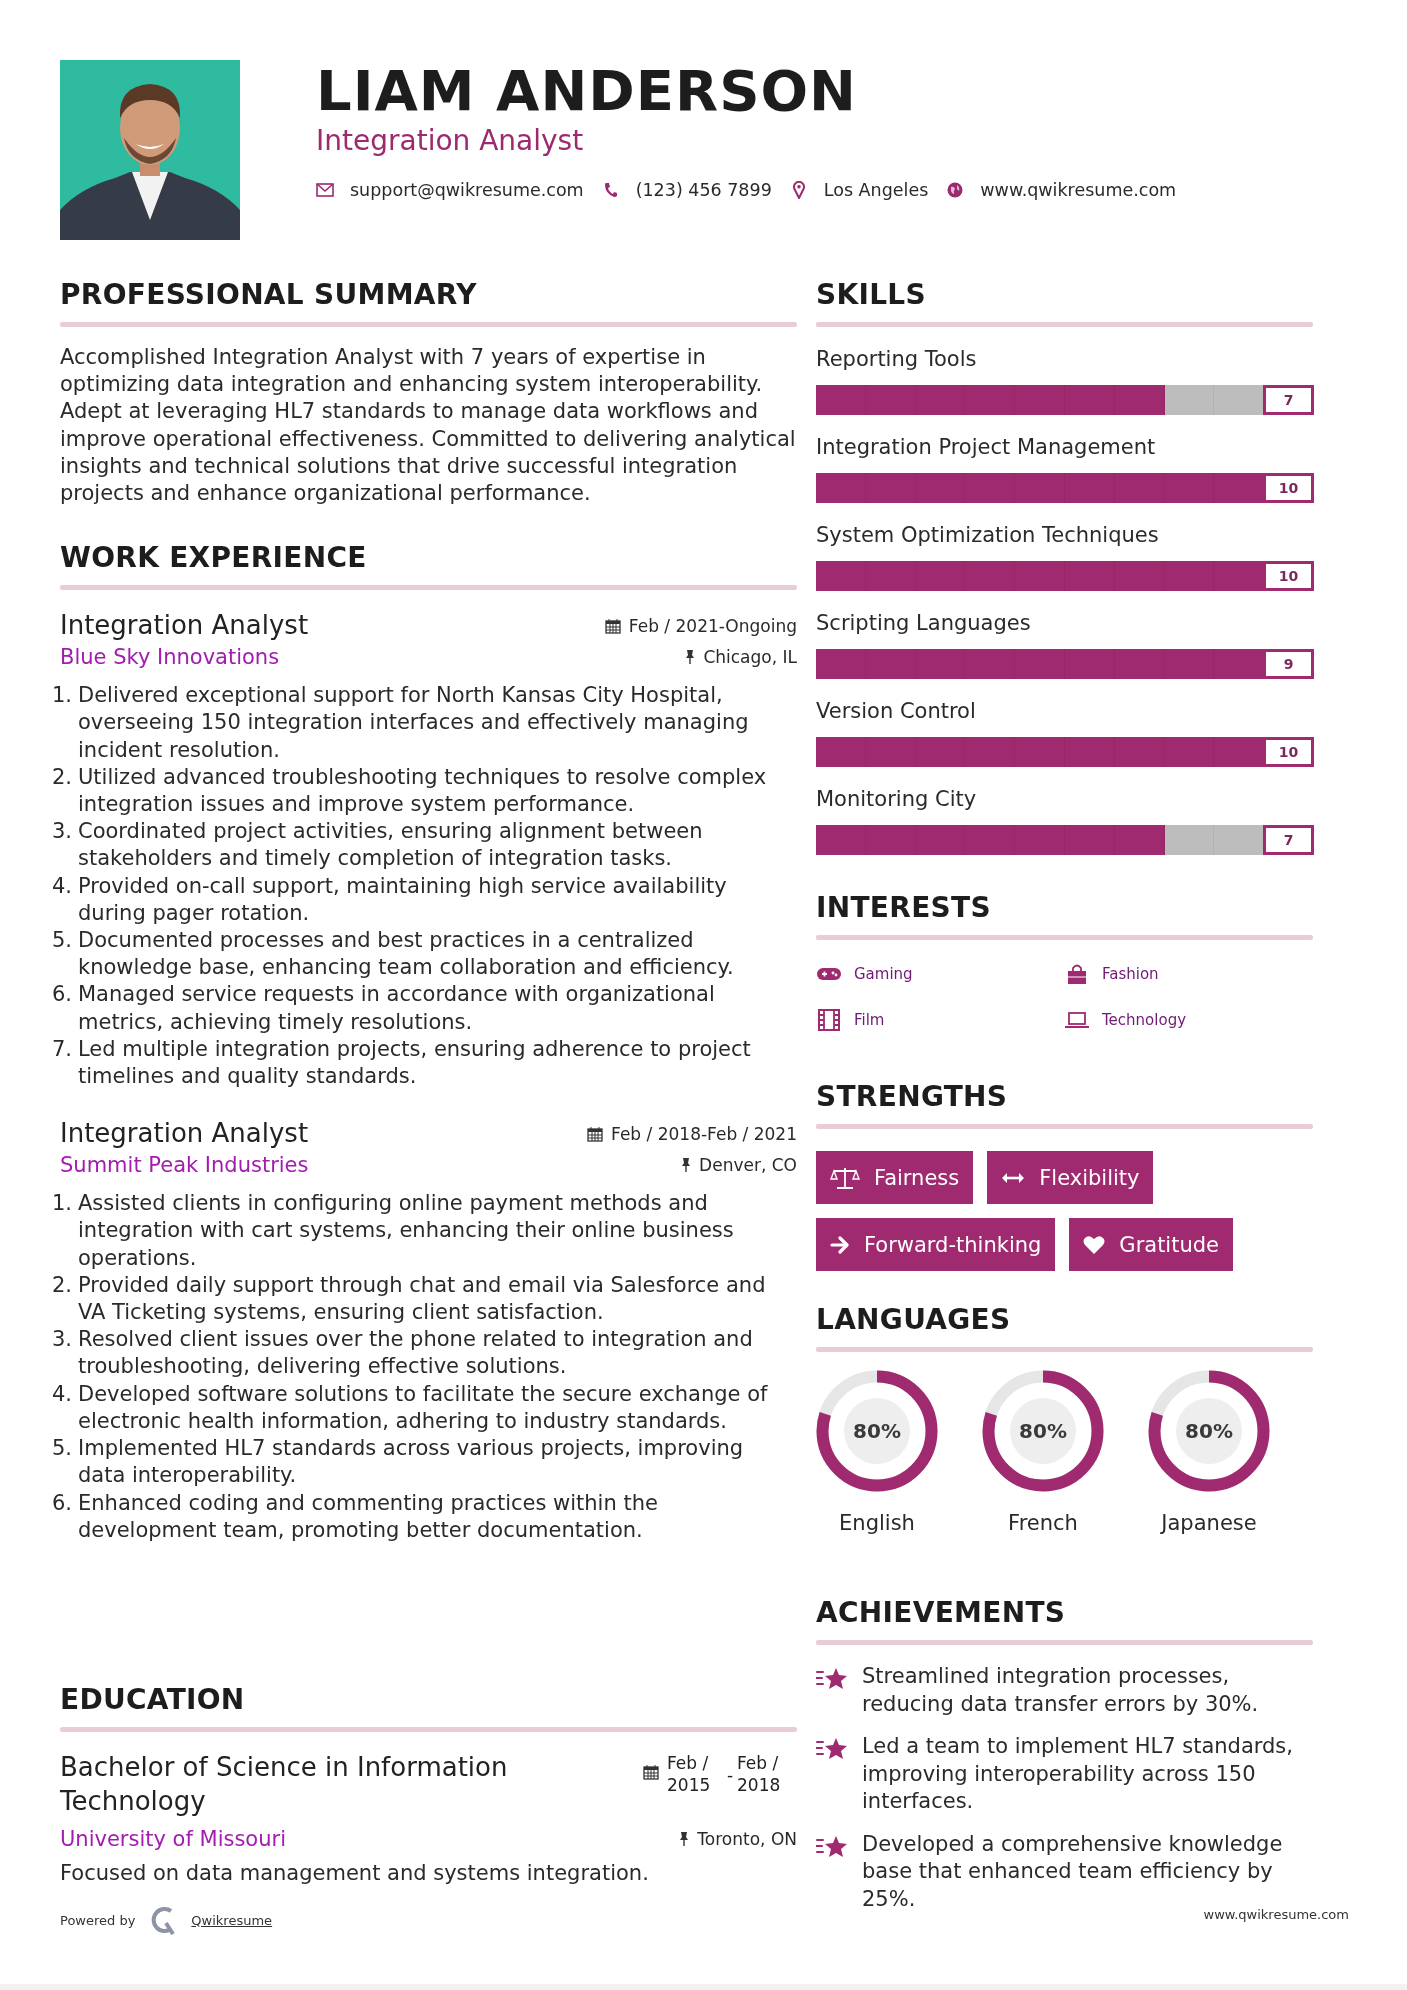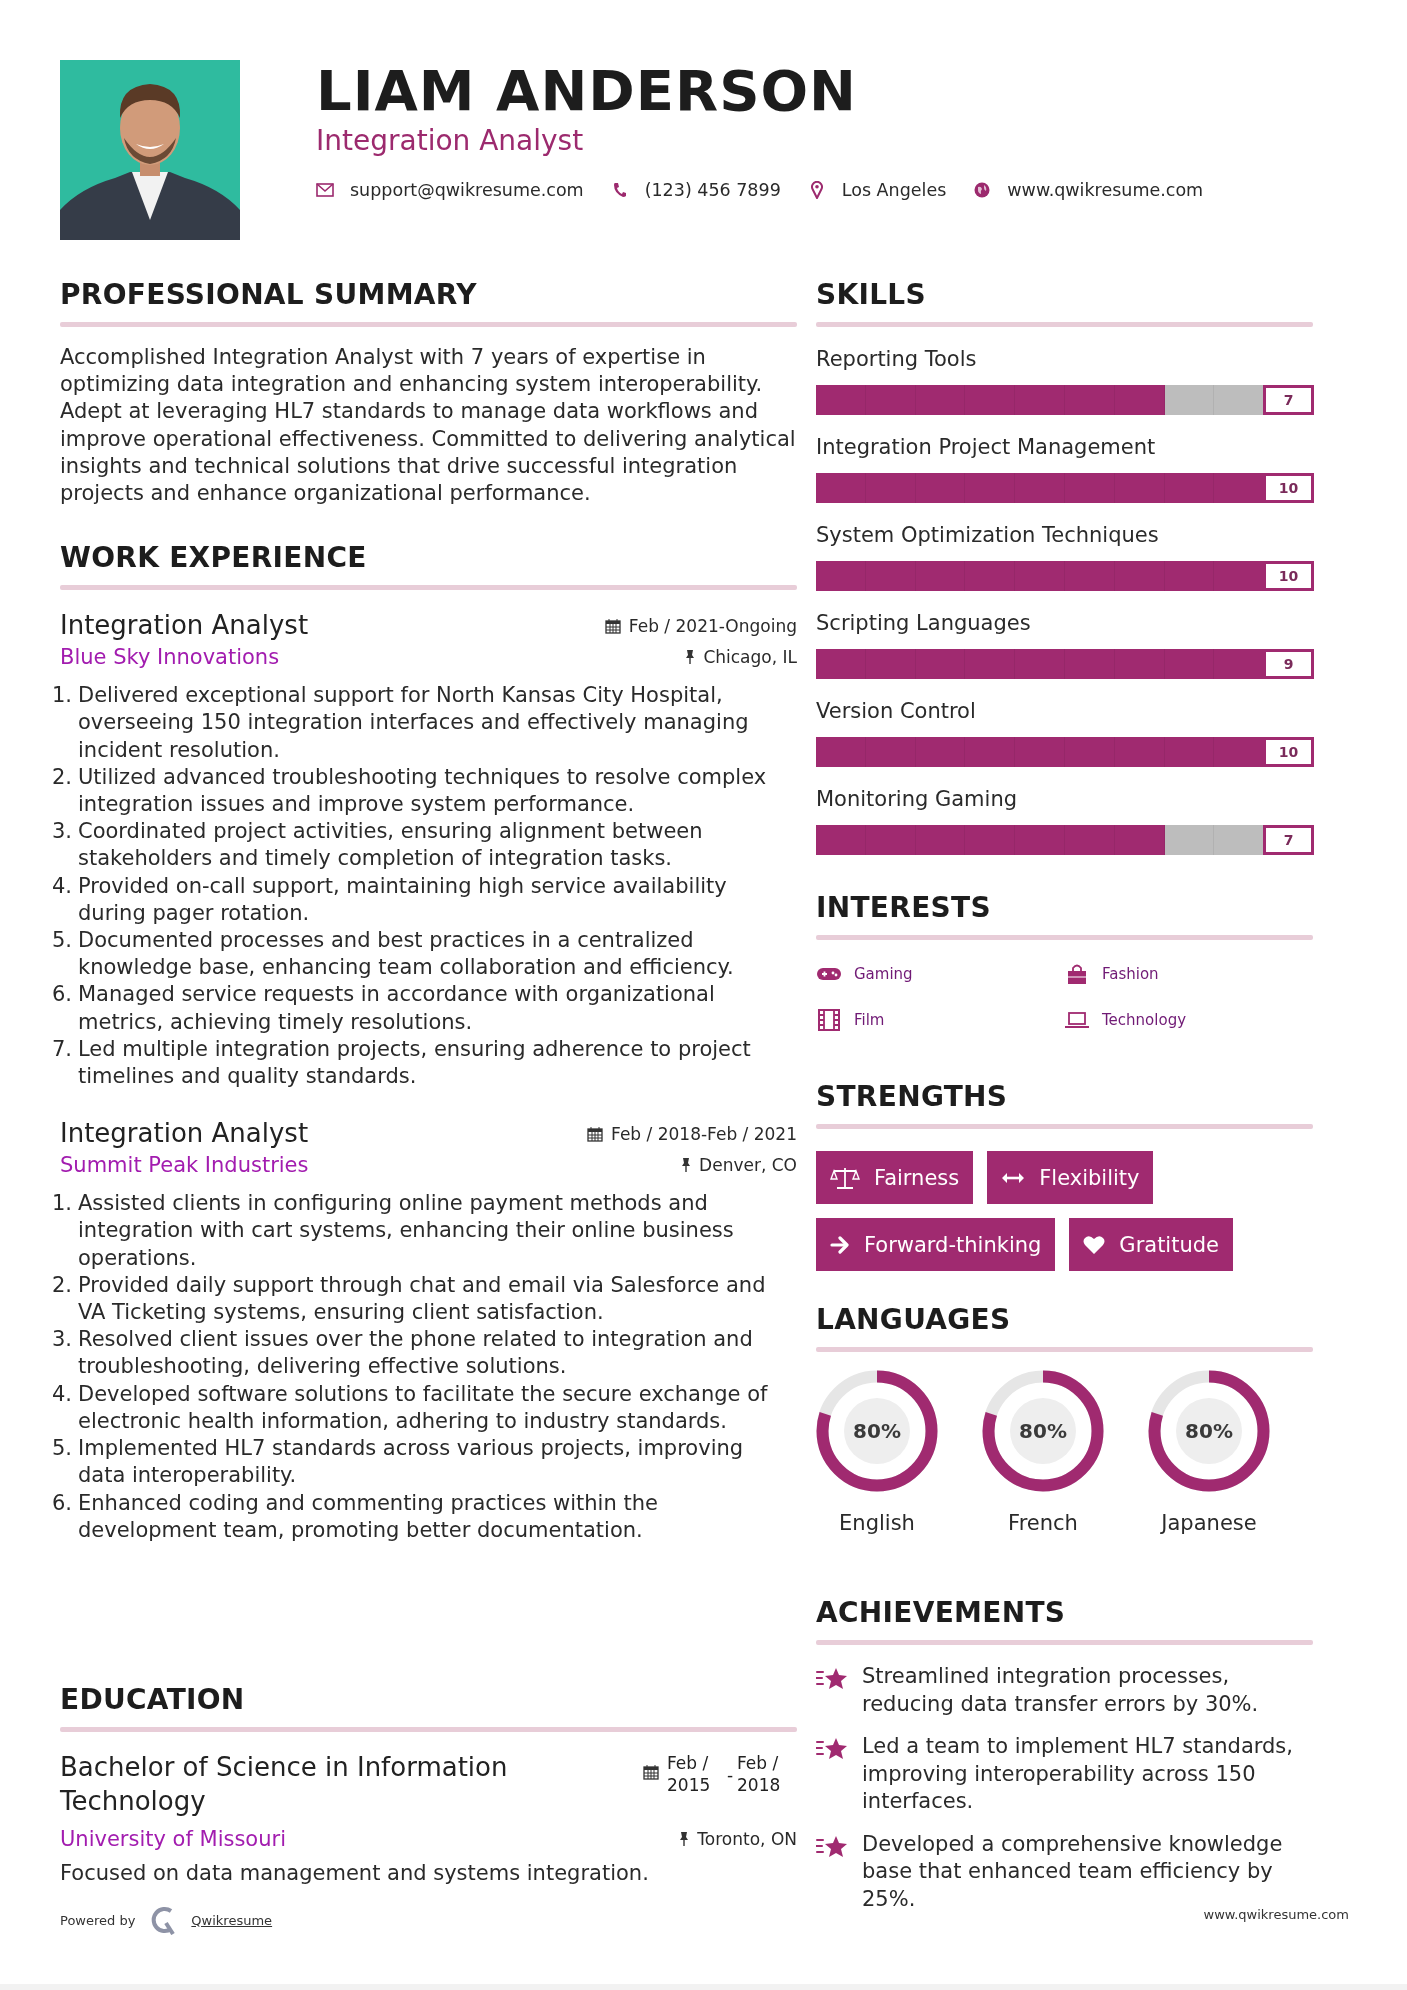--- a/index.html
+++ b/index.html
@@ -6,21 +6,21 @@
   html, body { width: 1407px; height: 1990px; background: #ffffff; overflow: hidden; }
   body { font-family: "DejaVu Sans", sans-serif; color: #222222; position: relative; }
   .page { position: absolute; left: 0; top: 0; width: 1407px; height: 1990px; }
   .bottom-band { position: absolute; left: 0; right: 0; bottom: 0; height: 6px; background: #f2f2f2; }
 
   
   .photo { position: absolute; left: 60px; top: 60px; width: 180px; height: 180px; background: #2fbb9f; overflow: hidden; }
   .photo svg { display: block; }
   .name { position: absolute; left: 316px; top: 56px; font-size: 56px; font-weight: bold; letter-spacing: 1px; color: #1d1d1d; font-family: "DejaVu Sans", sans-serif; line-height: 70px; }
   .job-title { position: absolute; left: 316px; top: 123px; font-size: 28px; color: #9c2a6e; line-height: 36px; }
-  .contact { position: absolute; left: 316px; top: 180px; display: flex; align-items: center; font-size: 17.5px; color: #2a2a2a; white-space: nowrap; gap: 9px; }
+  .contact { position: absolute; left: 316px; top: 180px; display: flex; align-items: center; font-size: 17.5px; color: #2a2a2a; white-space: nowrap; }
   .contact .ci { display: inline-flex; align-items: center; }
   .contact .ci .ico { width: 18px; height: 18px; margin-right: 16px; display: inline-flex; align-items: center; justify-content: center; }
   .contact .ci + .ci { margin-left: 18px; }
 
   
   .left { position: absolute; left: 60px; top: 278px; width: 737px; }
   .right { position: absolute; left: 816px; top: 278px; width: 497px; }
 
   .sec-title { font-size: 28px; font-weight: bold; color: #1d1d1d; letter-spacing: 0.3px; line-height: 34px; }
   .sec-line { height: 5px; background: #e8cdd8; margin-top: 10px; border-radius: 2px; }
@@ -376,21 +376,21 @@
               <div class="seg on"></div>
               <div class="seg on"></div>
               <div class="seg on"></div>
               <div class="seg on"></div>
               <div class="seg on"></div>
               <div class="seg on"></div>
               <div class="skill-val">10</div>
             </div>
           </div>
           <div class="skill">
-            <div class="skill-name">Monitoring Gaming</div>
+            <div class="skill-name">Monitoring City</div>
             <div class="skill-bar">
               <div class="seg on"></div>
               <div class="seg on"></div>
               <div class="seg on"></div>
               <div class="seg on"></div>
               <div class="seg on"></div>
               <div class="seg on"></div>
               <div class="seg on"></div>
               <div class="seg off"></div>
               <div class="seg off"></div>

